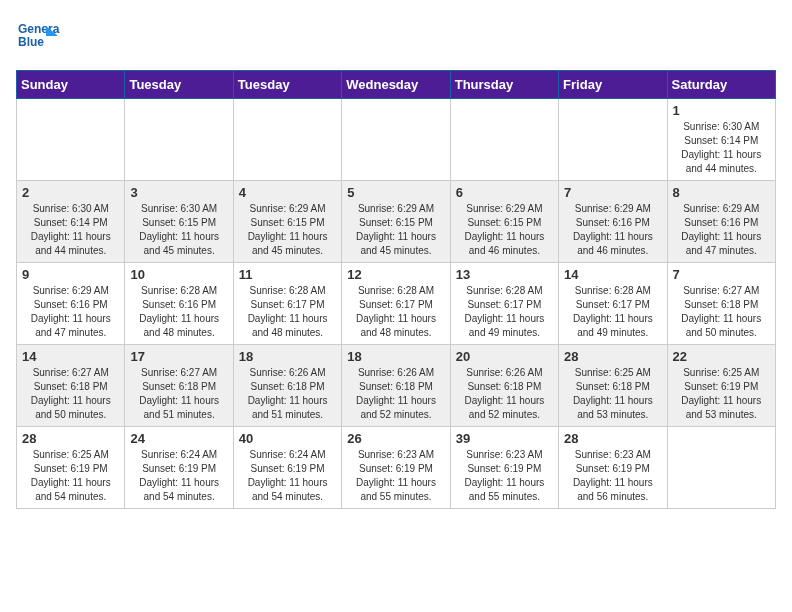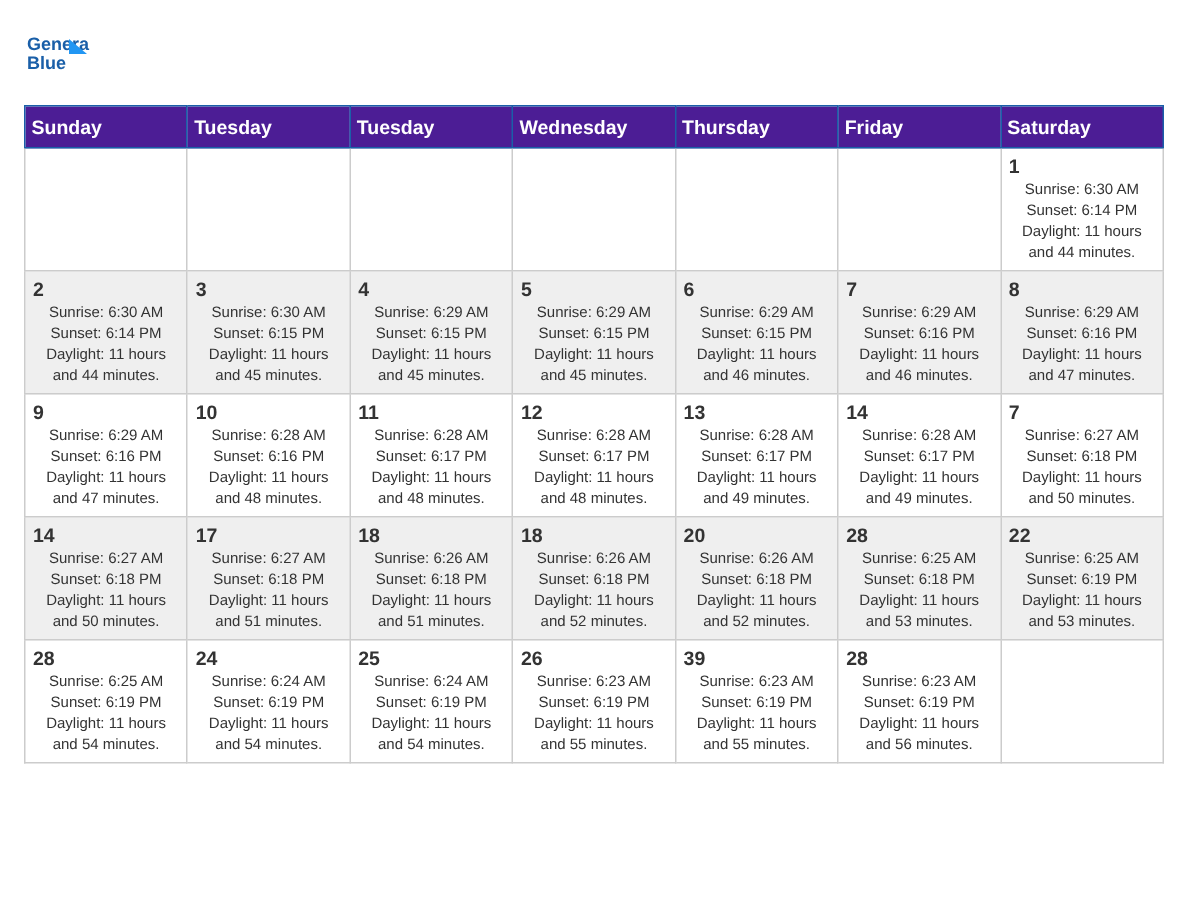--- a/index.html
+++ b/index.html
@@ -293,21 +293,21 @@
 and 54 minutes.</div>
         </td>
         <td>
           <span class="day-num">24</span>
           <div class="day-info" style="white-space: pre-line;">Sunrise: 6:24 AM
 Sunset: 6:19 PM
 Daylight: 11 hours
 and 54 minutes.</div>
         </td>
         <td>
-          <span class="day-num">25</span>
+          <span class="day-num">40</span>
           <div class="day-info" style="white-space: pre-line;">Sunrise: 6:24 AM
 Sunset: 6:19 PM
 Daylight: 11 hours
 and 54 minutes.</div>
         </td>
         <td>
           <span class="day-num">26</span>
           <div class="day-info" style="white-space: pre-line;">Sunrise: 6:23 AM
 Sunset: 6:19 PM
 Daylight: 11 hours

